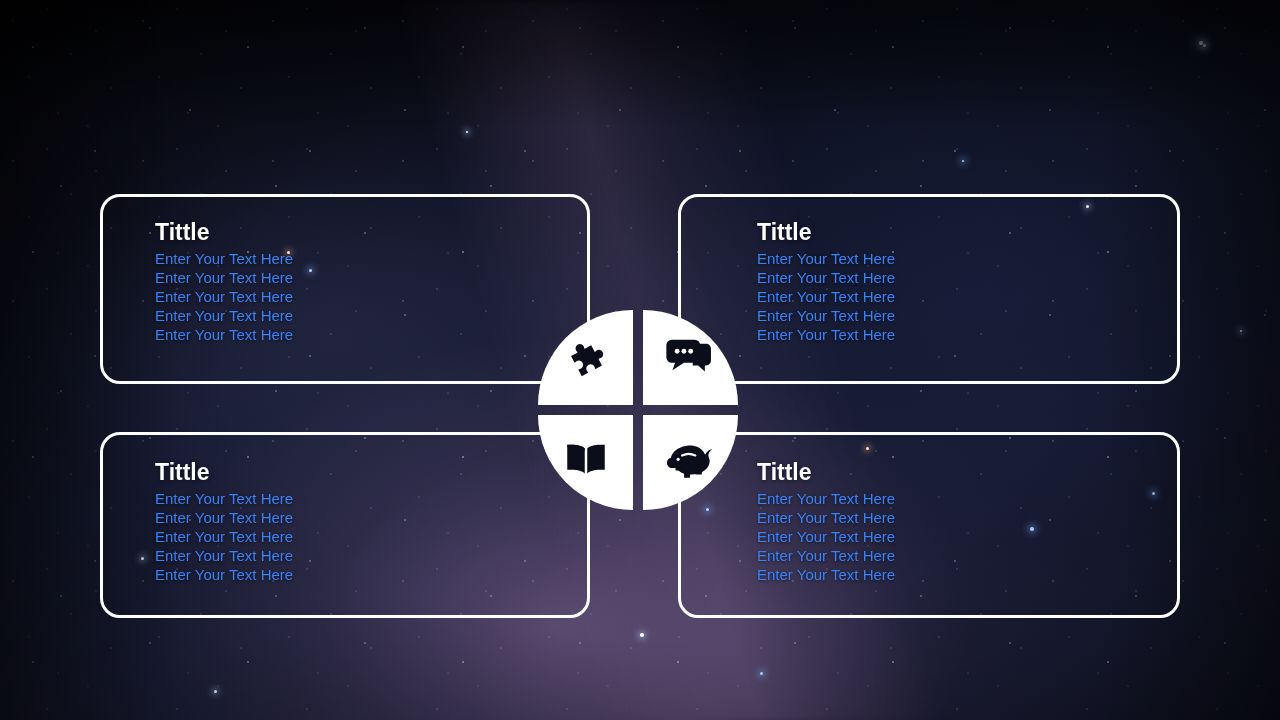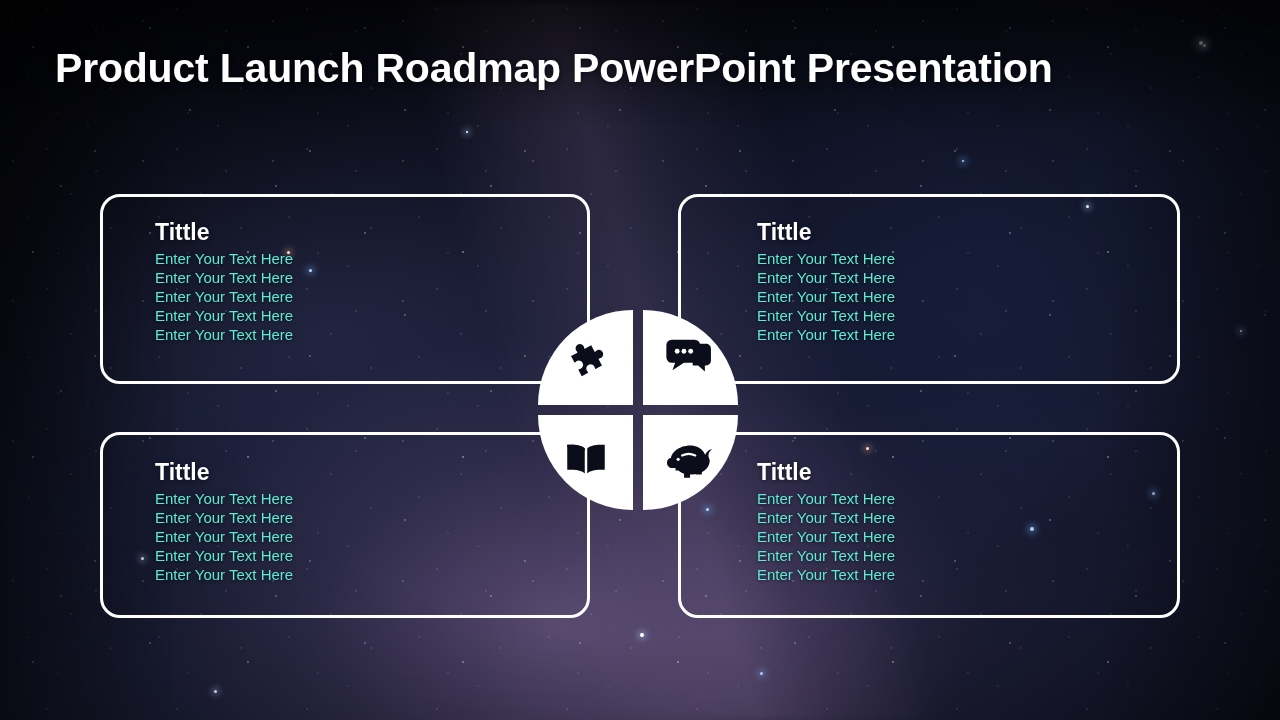--- a/index.html
+++ b/index.html
@@ -108,21 +108,21 @@
 
   .card-title {
     font-size:23px;
     font-weight:bold;
     color:#ffffff;
     margin-bottom:3px;
     text-shadow:0 1px 4px rgba(0,0,0,.5);
   }
   .card-line {
     font-size:15px;
-    color:#5eead4;
+    color:#3b82f6;
     line-height:19px;
     white-space:nowrap;
     text-shadow:0 1px 3px rgba(0,0,0,.55);
   }
 
   
   #hub {
     position:absolute;
     left:538px; top:310px;
     width:200px; height:200px;
@@ -173,21 +173,20 @@
     <div class="star warm" style="left:866px;top:447px;width:3px;height:3px;"></div>
     <div class="star glow" style="left:466px;top:131px;width:2px;height:2px;"></div>
     <div class="star blue" style="left:962px;top:160px;width:2px;height:2px;"></div>
     <div class="star glow" style="left:214px;top:690px;width:3px;height:3px;"></div>
     <div class="star blue" style="left:760px;top:672px;width:3px;height:3px;"></div>
     <div class="star glow" style="left:1240px;top:330px;width:2px;height:2px;"></div>
   </div>
 
   <div class="bg-layer bg-vignette"></div>
 
-  <div class="title">Product Launch Roadmap PowerPoint Presentation</div>
 
   <div class="card" id="card-tl">
     <div class="card-body">
       <div class="card-title">Tittle</div>
       <div class="card-line">Enter Your Text Here</div>
       <div class="card-line">Enter Your Text Here</div>
       <div class="card-line">Enter Your Text Here</div>
       <div class="card-line">Enter Your Text Here</div>
       <div class="card-line">Enter Your Text Here</div>
     </div>

